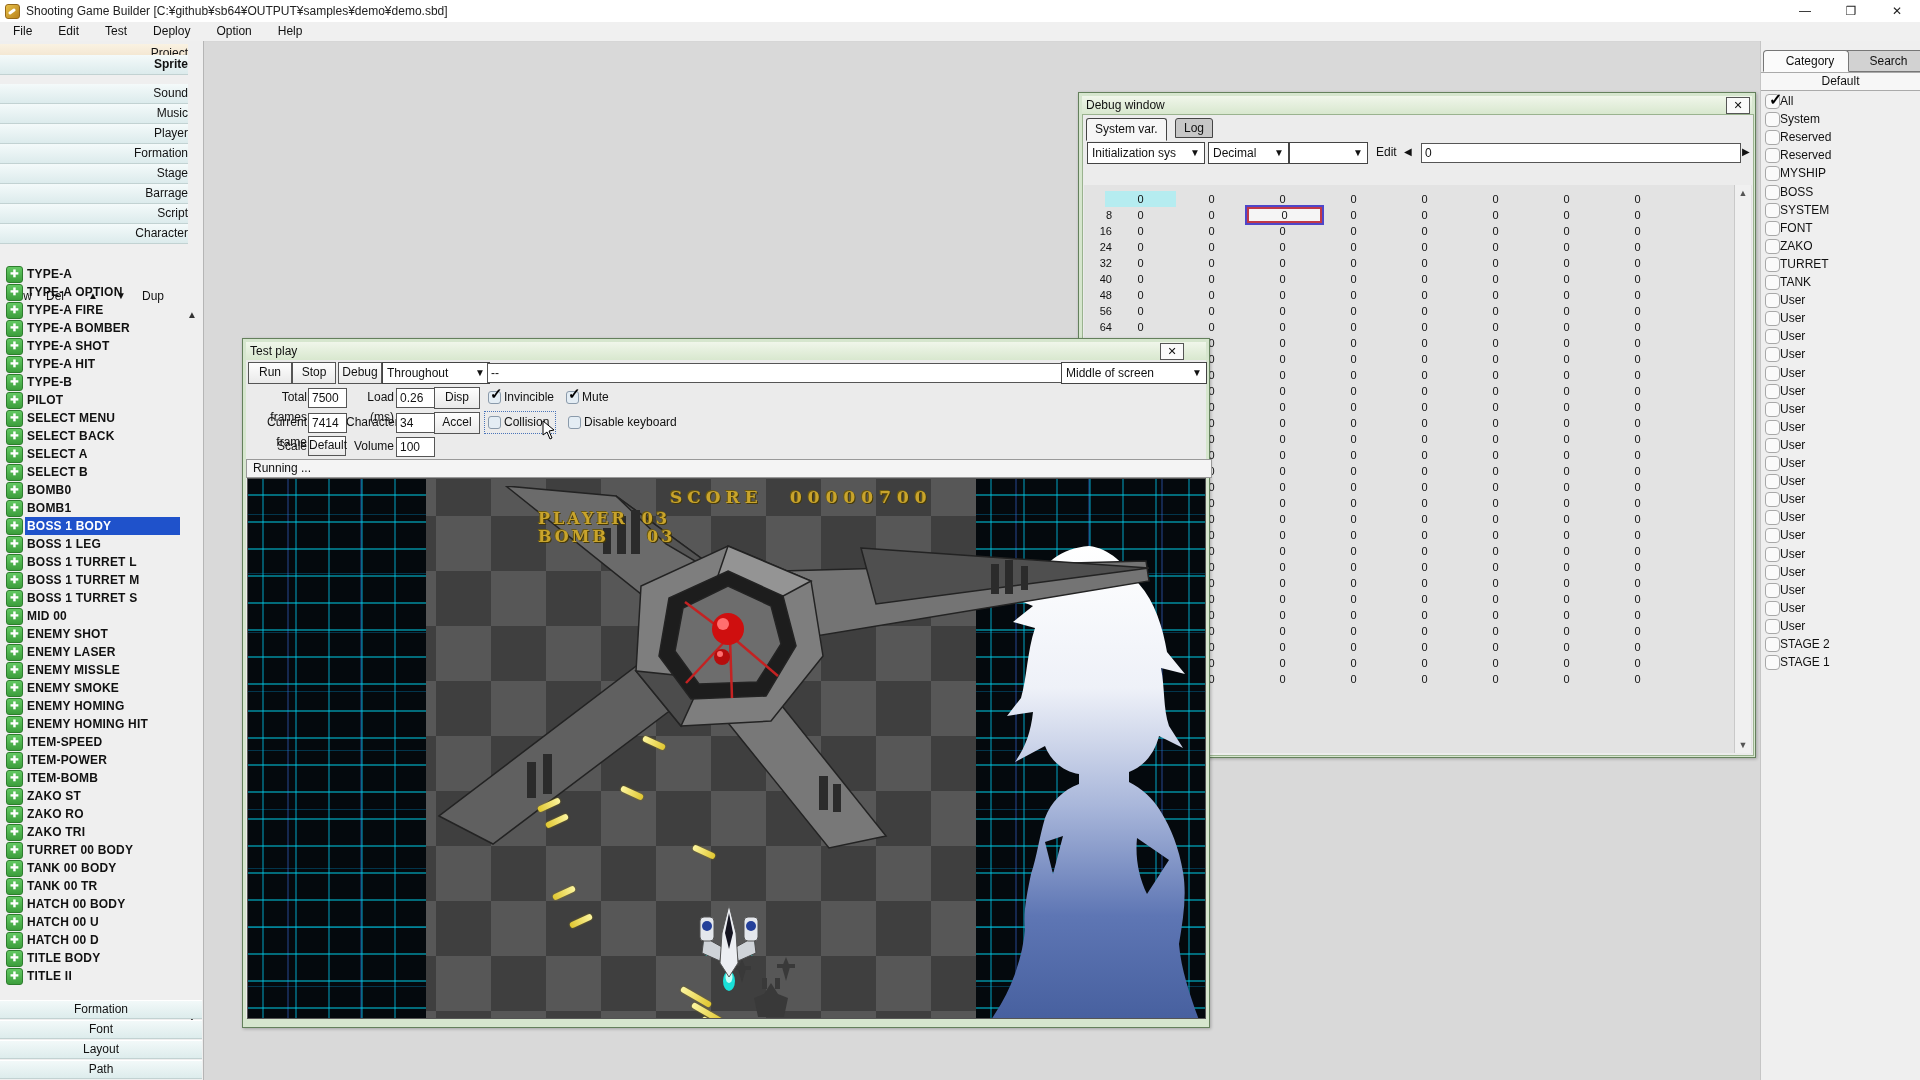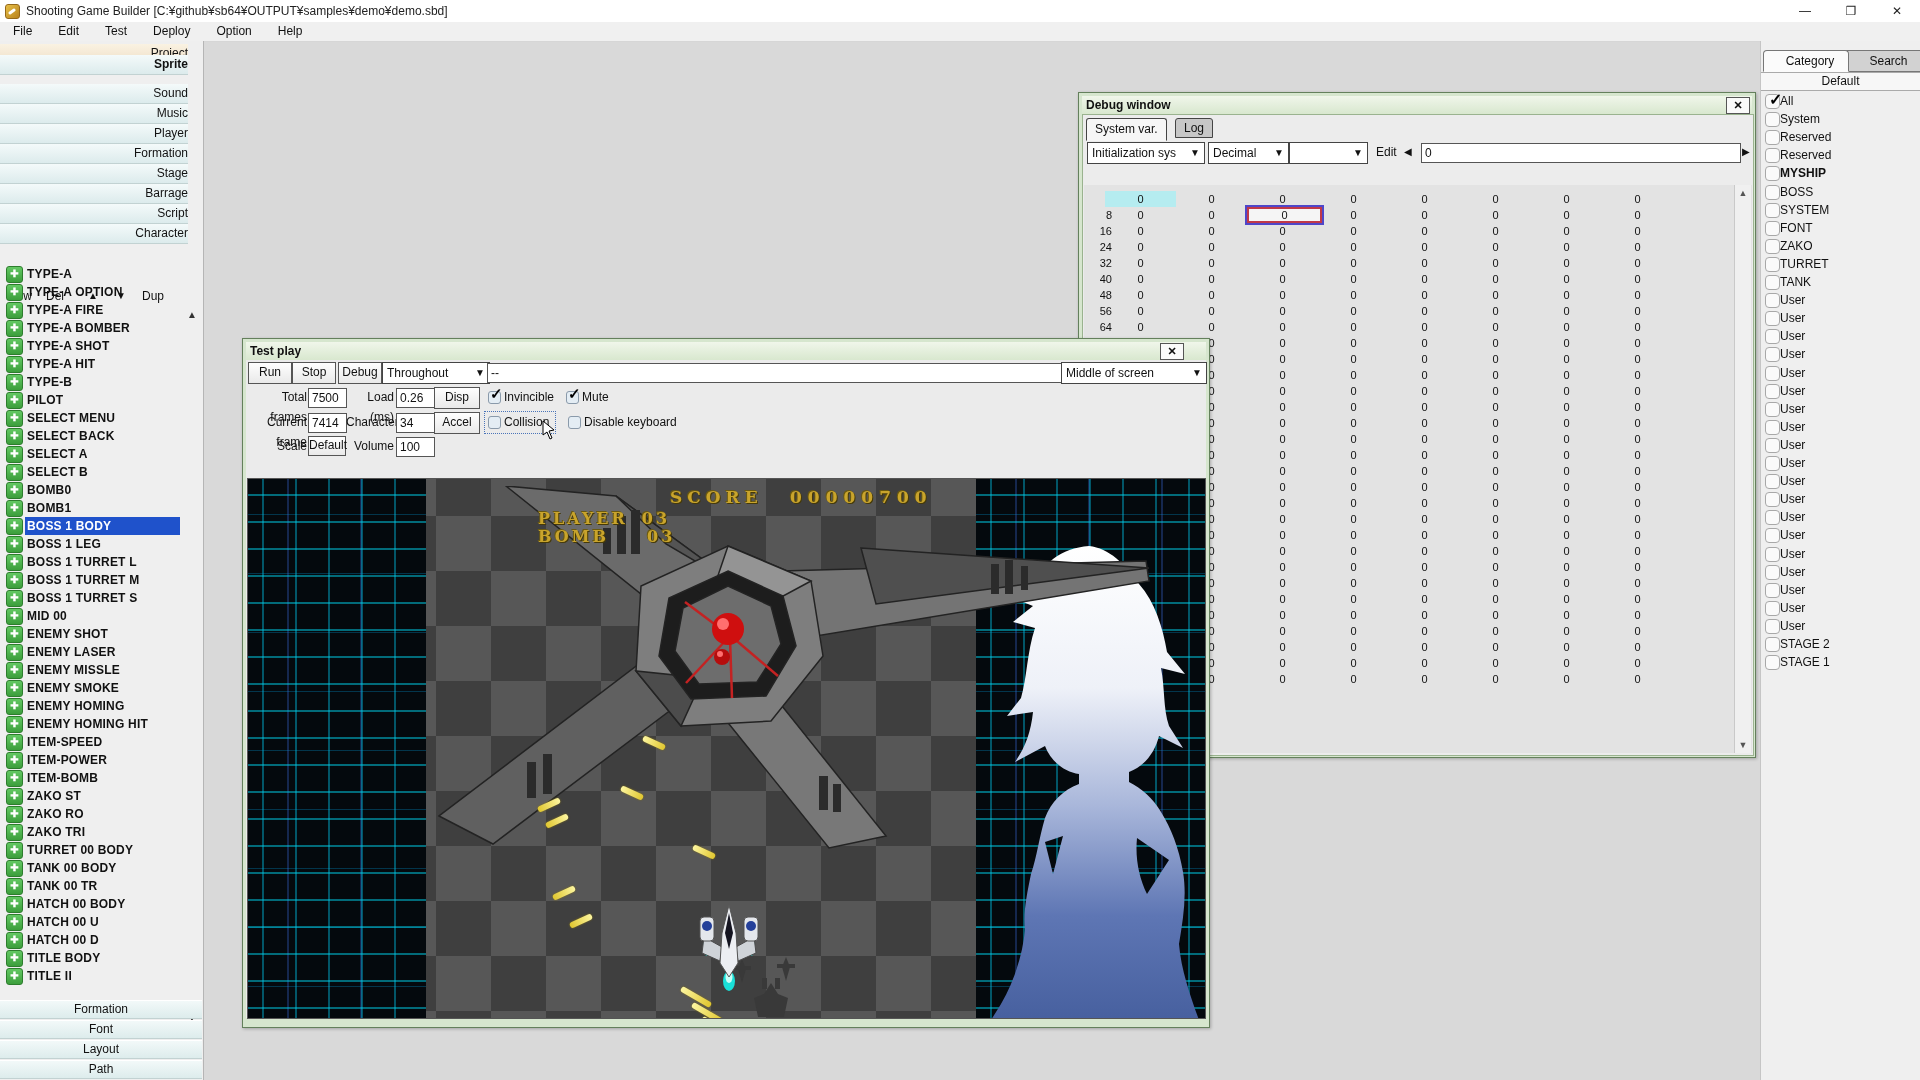--- a/index.html
+++ b/index.html
@@ -35,21 +35,21 @@
   .rtab.active{background:#fbfbfb;border-bottom:1px solid #fbfbfb;z-index:2;}
   .rtab.inactive{background:#d2d2d2;}
   #default-bar{position:absolute;left:0;top:31px;width:159px;height:17px;line-height:17px;text-align:center;
     background:#f7f7f7;border:1px solid #aaa;border-left:none;}
   .chk-row{position:absolute;left:0;width:159px;height:18px;}
   .chk-box{position:absolute;left:4px;top:2px;width:13px;height:13px;border:1px solid #a8a8a8;border-radius:4px;background:#fafafa;}
   .chk-mark{position:absolute;left:3px;top:-5px;font-size:16px;font-weight:bold;color:#000;}
   .chk-lbl{position:absolute;left:19px;line-height:18px;}
   
   .gwin{position:absolute;background:#d6e6ce;border:1px solid #64805c;box-shadow:1px 1px 3px rgba(0,0,0,.25);padding:3px;}
-  .gwin-title{height:25px;line-height:18px;padding-left:4px;background:linear-gradient(#f0f6ea,#cfe2c4);position:relative;font-weight:bold;}
+  .gwin-title{height:25px;line-height:18px;padding-left:4px;background:linear-gradient(#f0f6ea,#cfe2c4);position:relative;}
   .close-btn{position:absolute;top:1px;width:22px;height:15px;line-height:14px;text-align:center;background:#fafafa;border:1px solid #555;font-size:11px;}
   .tab{position:absolute;height:21px;line-height:21px;padding:0 8px;border:1px solid #444;border-radius:3px 3px 0 0;}
   .tab.active{background:#f6f6f6;border-bottom:1px solid #f6f6f6;z-index:2;}
   .tab.inactive{background:#c7c7c7;height:18px;line-height:18px;top:3px;}
   .dropdown{position:absolute;height:20px;line-height:20px;background:#fff;border:1px solid #444;padding-left:4px;}
   .dropdown .dd-arrow{position:absolute;right:4px;top:0;font-size:10px;}
   .field{position:absolute;height:18px;line-height:18px;background:#fff;border:1px solid #555;padding-left:3px;}
   .pbtn{position:absolute;height:20px;line-height:18px;text-align:center;background:linear-gradient(#fefefe,#e9e9e9);border:1px solid #555;}
   .flbl{position:absolute;line-height:20px;text-align:right;}
   
@@ -323,21 +323,21 @@
         <div class="chk-lbl">System</div>
       </div>
       <div class="chk-row" style="top: 87.2px;">
         <div class="chk-box"></div>
         <div class="chk-lbl">Reserved</div>
       </div>
       <div class="chk-row" style="top: 105.3px;">
         <div class="chk-box"></div>
         <div class="chk-lbl">Reserved</div>
       </div>
-      <div class="chk-row" style="top: 123.4px; font-weight: bold;">
+      <div class="chk-row" style="top: 123.4px;">
         <div class="chk-box"></div>
         <div class="chk-lbl">MYSHIP</div>
       </div>
       <div class="chk-row" style="top: 141.5px;">
         <div class="chk-box"></div>
         <div class="chk-lbl">BOSS</div>
       </div>
       <div class="chk-row" style="top: 159.6px;">
         <div class="chk-box"></div>
         <div class="chk-lbl">SYSTEM</div>
@@ -865,20 +865,21 @@
       <polygon points="1,1 1,15 5,12 8,19 10,18 7,11 12,10" fill="#fff" stroke="#000"></polygon>
     </svg>
     <div class="cb" style="left:322px;top:56px"></div>
     <span class="cb-lbl" style="left:338px;top:52px">Disable keyboard</span>
 
     <span class="flbl" style="left:20px;top:76px;width:41px">Scale</span>
     <div class="pbtn" style="left:62px;top:76px;width:36px;height:18px;line-height:16px">Default</div>
     <span class="flbl" style="left:108px;top:76px;width:40px">Volume</span>
     <div class="field" style="left:150px;top:77px;width:34px">100</div>
 
+    <div id="tp-status">Running ...</div>
 
     <div id="game">
       <div id="circuit-left" class="circuit"></div>
       <div id="circuit-right" class="circuit"></div>
 
       <svg class="abs" style="left:733px;top:63px" width="226" height="478" viewBox="0 0 226 478">
         <defs>
           <linearGradient id="wg" x1="0" y1="0" x2="0" y2="1">
             <stop offset="0" stop-color="#ffffff"></stop>
               <stop offset=".3" stop-color="#eef1f8"></stop>

